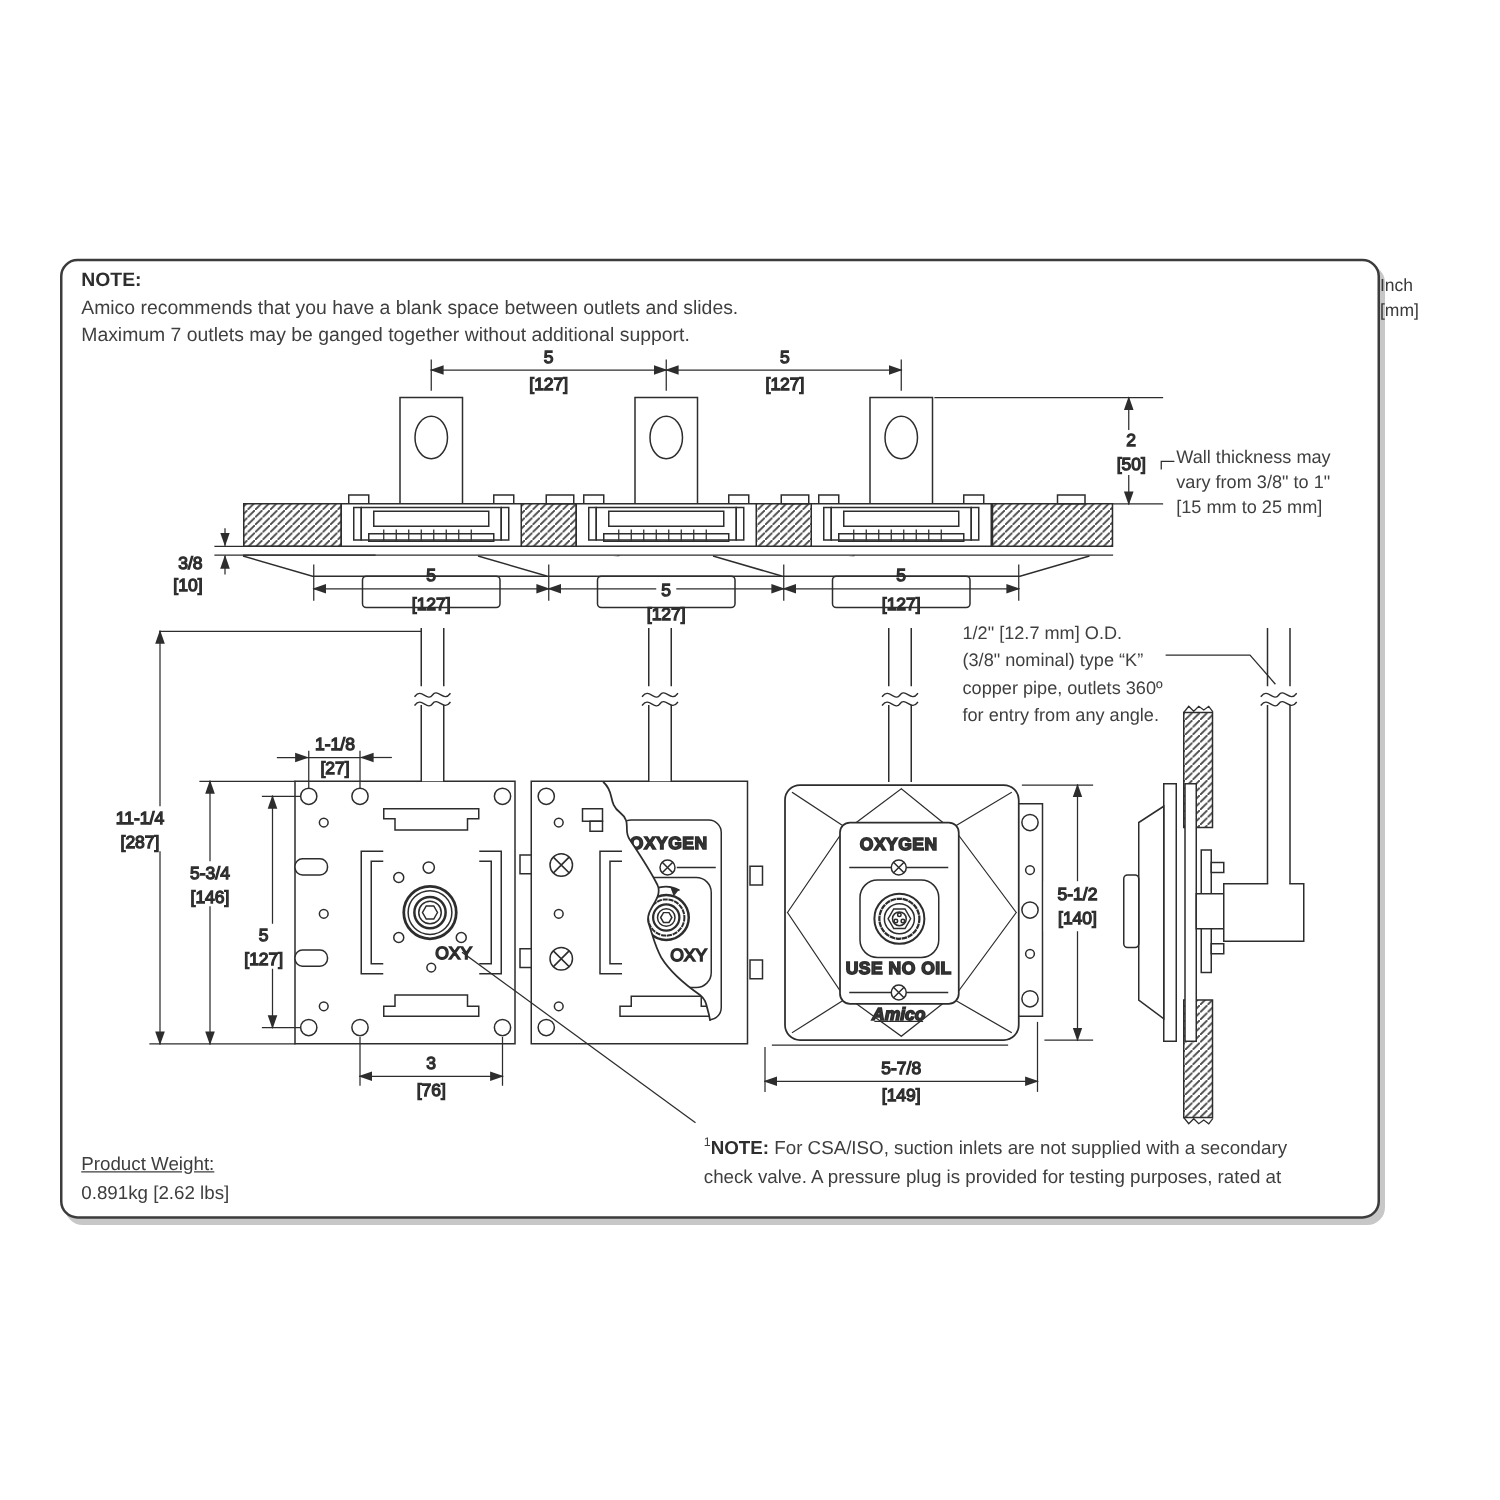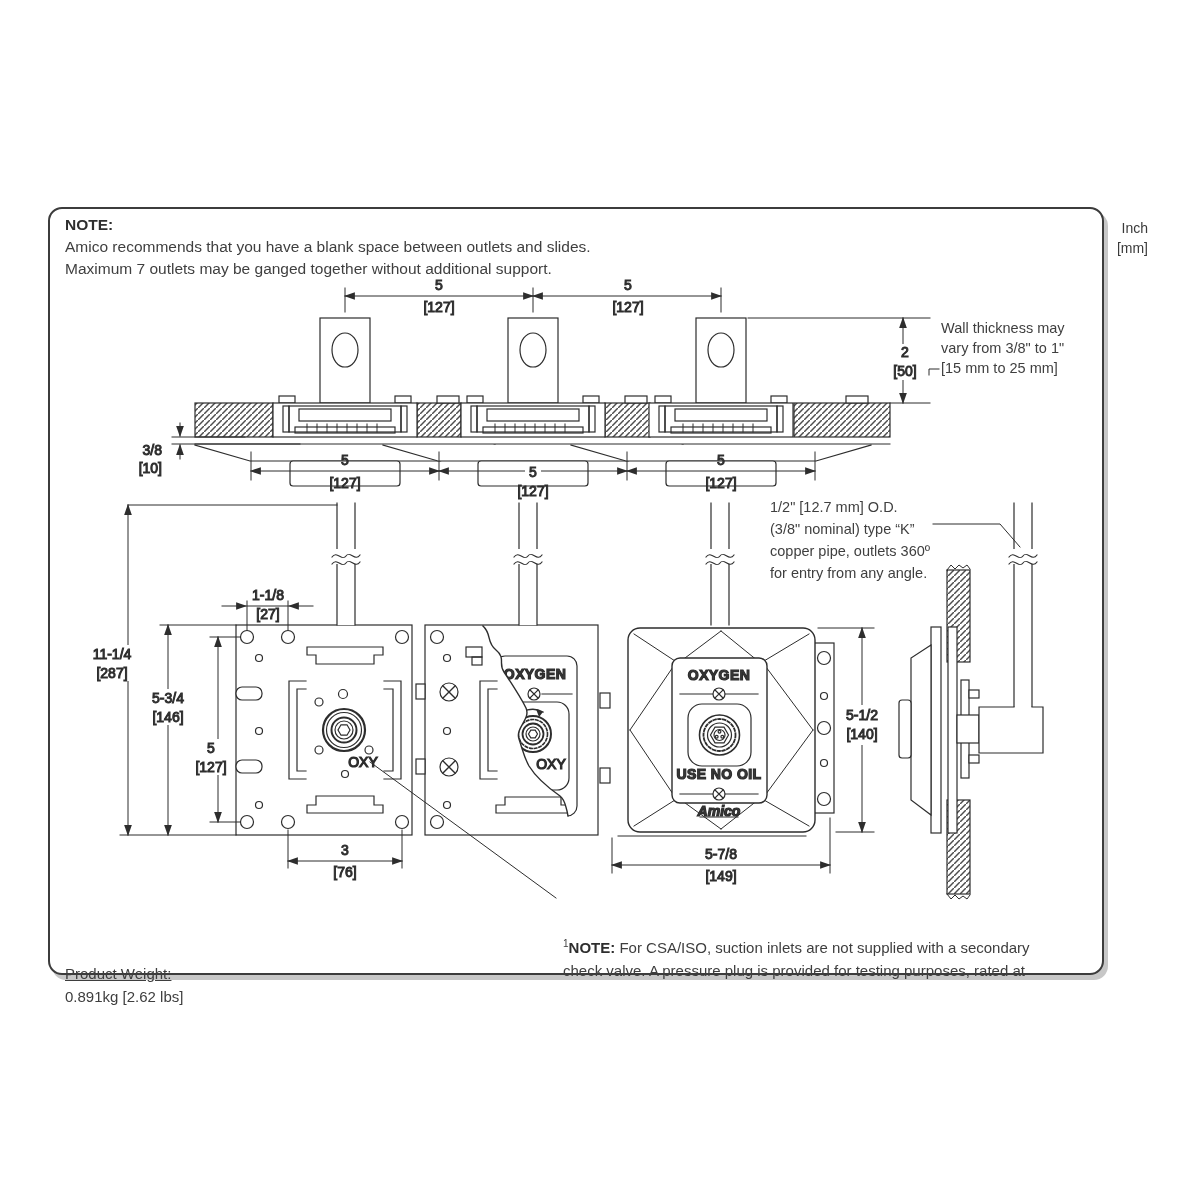--- a/index.html
+++ b/index.html
@@ -5,25 +5,25 @@
   html,body{margin:0;padding:0;background:#fff;}
   #stage{position:relative;width:1200px;height:1200px;background:#fff;overflow:hidden;
          font-family:"Liberation Sans",sans-serif;color:#3e3e3e;}
   #frame{position:absolute;left:48px;top:207px;width:1052px;height:764px;
          border:2px solid #3c3c3c;border-radius:14px;background:#fff;
          box-shadow:4px 5px 0 rgba(0,0,0,0.22);}
   #drawing{position:absolute;left:0;top:0;}
   .note{position:absolute;line-height:22px;font-size:15.5px;color:#3f3f3f;}
   .note .ttl{font-weight:bold;color:#2e2e2e;}
   .small-note{position:absolute;font-size:14.5px;line-height:20px;color:#3f3f3f;}
-  #units-label{position:absolute;left:1104px;top:218px;width:44px;text-align:right;
+  #units-label{position:absolute;left:1104px;top:218px;width:44px;text-align:left;
                font-size:14px;line-height:20px;color:#3a3a3a;}
   #product-weight{position:absolute;left:65px;top:920px;font-size:15px;line-height:23px;}
-  #product-weight .pw-label{text-decoration:underline;margin-top:42px;}
-  #bottom-note{position:absolute;left:563px;top:903px;width:520px;font-size:15px;line-height:23px;margin-top:29px;}
+  #product-weight .pw-label{text-decoration:underline;}
+  #bottom-note{position:absolute;left:563px;top:903px;width:520px;font-size:15px;line-height:23px;}
   #bottom-note b{color:#2e2e2e;}
   #bottom-note sup{font-size:10px;}
   svg text{font-family:"Liberation Sans",sans-serif;fill:#3a3a3a;font-size:14px;}
   svg text.mid{text-anchor:middle;}
   svg text.end{text-anchor:end;}
   svg text.cap{font-weight:bold;letter-spacing:0.4px;}
 </style>
 </head>
 <body>
 
@@ -35,21 +35,21 @@
     <span style="display:block">Inch</span>
     <span style="display:block">[mm]</span>
   </div>
 
   <div class="note" style="left:65px;top:214px;">
     <span class="ttl" style="display:block">NOTE:</span>
     <span style="display:block">Amico recommends that you have a blank space between outlets and slides.</span>
     <span style="display:block">Maximum 7 outlets may be ganged together without additional support.</span>
   </div>
 
-  <div class="small-note" style="left:941px;top:318px;width:175px;">
+  <div class="small-note" style="left:941px;top:356px;width:175px;">
     <span style="display:block">Wall thickness may</span>
     <span style="display:block">vary from 3/8" to 1"</span>
     <span style="display:block">[15 mm to 25 mm]</span>
   </div>
 
   <div class="small-note" style="left:770px;top:496px;width:180px;line-height:22px;">
     <span style="display:block">1/2" [12.7 mm] O.D.</span>
     <span style="display:block">(3/8" nominal) type “K”</span>
     <span style="display:block">copper pipe, outlets 360º</span>
     <span style="display:block">for entry from any angle.</span>

